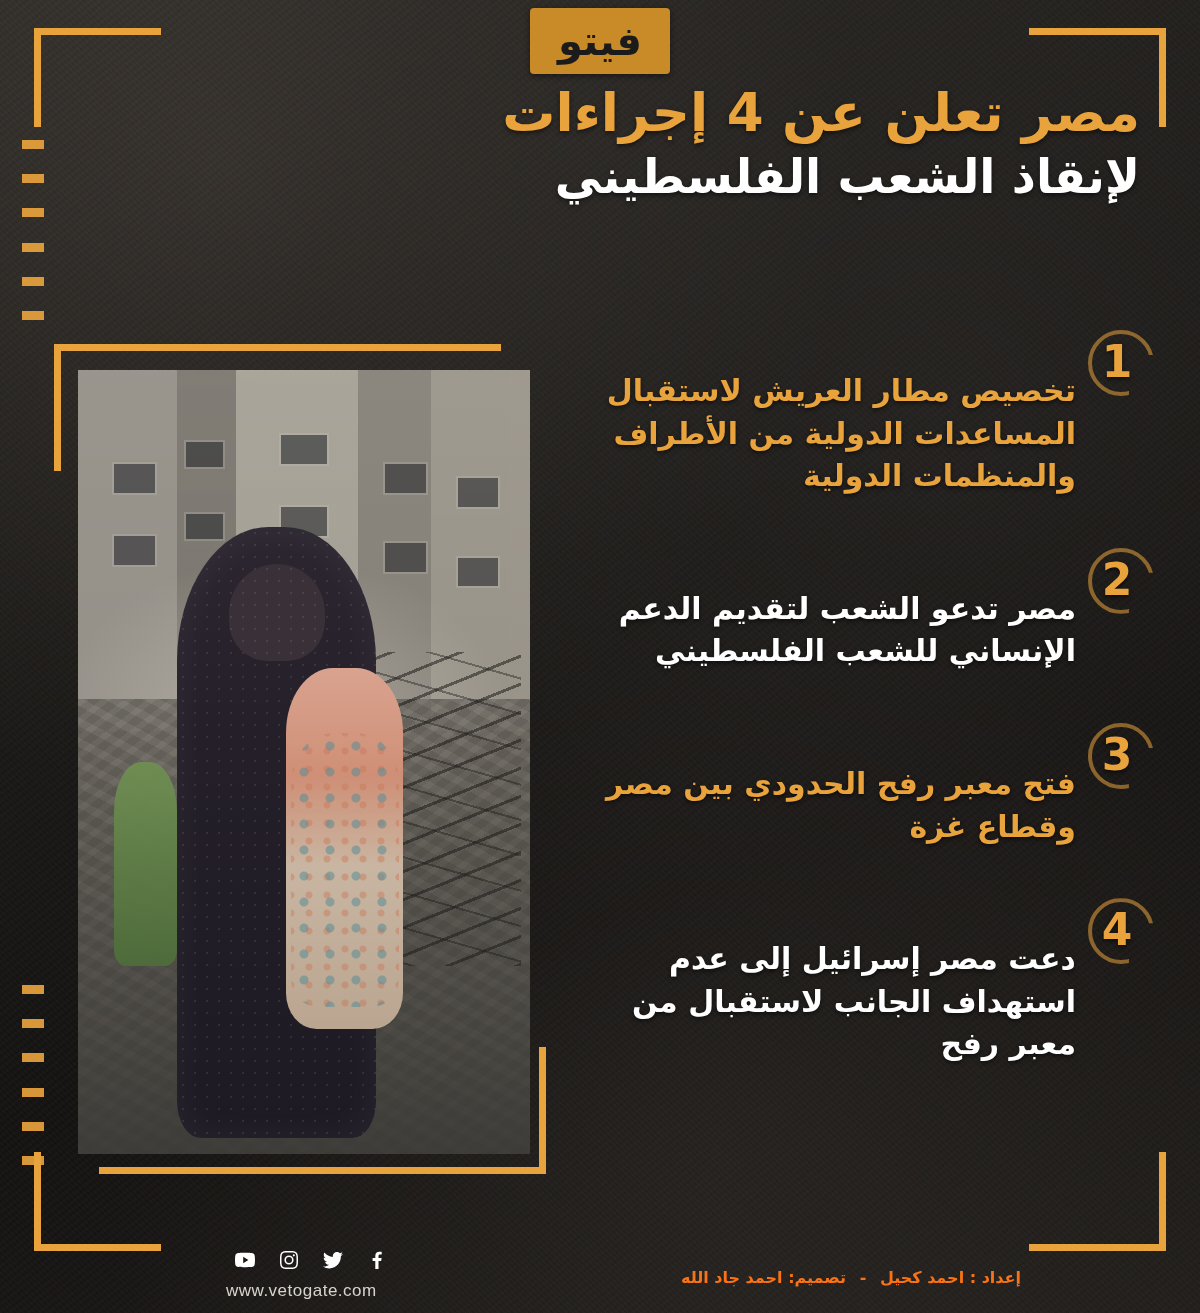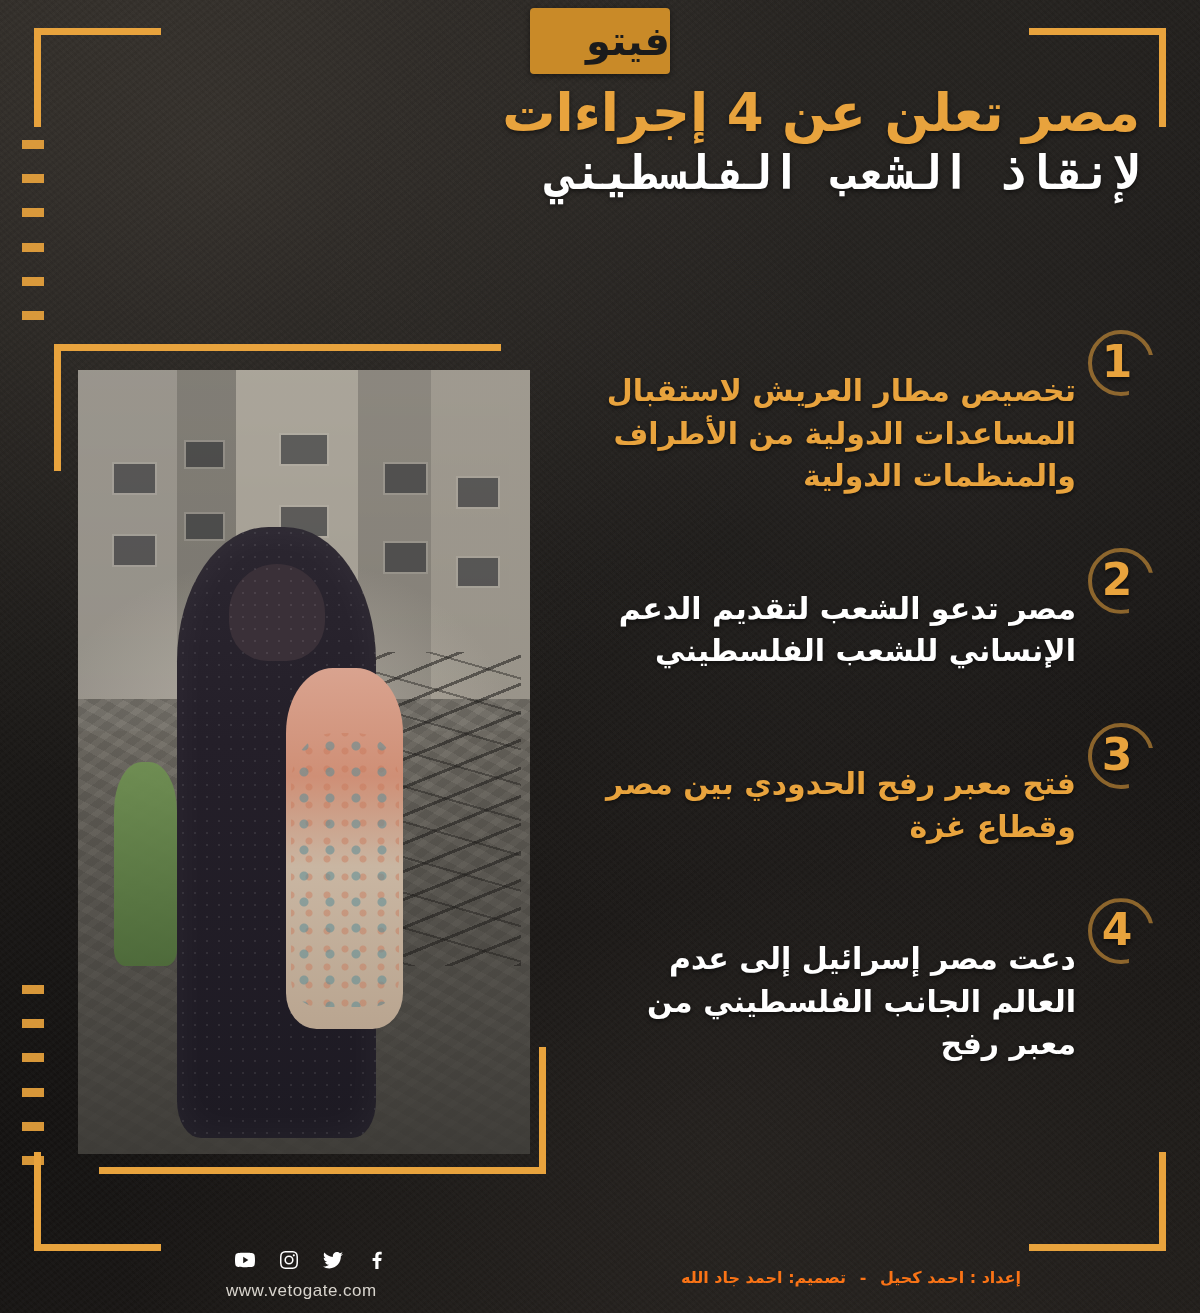--- a/index.html
+++ b/index.html
@@ -72,20 +72,21 @@
     position: absolute;
     left: 50%;
     transform: translateX(-50%);
     top: 8px;
     width: 140px;
     height: 66px;
     background: #c98a28;
     border-radius: 4px;
     display: flex;
     align-items: center;
+    justify-content: center;
     box-shadow: 0 2px 6px rgba(0,0,0,.45);
   }
   .logo .mark {
     color: #1b1b1b;
     font-size: 40px;
     font-weight: bold;
     letter-spacing: -2px;
     line-height: 1;
     direction: rtl;
   }
@@ -106,21 +107,20 @@
     line-height: 1.18;
     text-shadow: 0 2px 5px rgba(0,0,0,.55);
   }
   .headline .line2 {
     color: #ffffff;
     font-size: 47px;
     font-weight: bold;
     line-height: 1.2;
     margin-top: 4px;
     text-shadow: 0 2px 5px rgba(0,0,0,.55);
-    font-family: Liberation Mono, monospace;
   }
 
   
   .photo-wrap {
     position: absolute;
     left: 54px;
     top: 344px;
     width: 492px;
     height: 830px;
   }
@@ -406,21 +406,21 @@
     <div class="ptext">مصر تدعو الشعب لتقديم الدعم الإنساني للشعب الفلسطيني</div>
   </div>
 
   <div class="point gold p3">
     <div class="badge">3</div>
     <div class="ptext">فتح معبر رفح الحدودي بين مصر وقطاع غزة</div>
   </div>
 
   <div class="point white p4">
     <div class="badge">4</div>
-    <div class="ptext">دعت مصر إسرائيل إلى عدم العالم الجانب الفلسطيني من معبر رفح</div>
+    <div class="ptext">دعت مصر إسرائيل إلى عدم استهداف الجانب لاستقبال من معبر رفح</div>
   </div>
 
 </div>
 
 <div class="footer">
   <div class="socials">
     <span class="ic">
       <svg viewBox="0 0 24 24">
           <path d="M13.5 21v-8h2.7l.4-3h-3.1V8.1c0-.9.3-1.5 1.5-1.5H16.7V3.9C16.4 3.9 15.4 3.8 14.3 3.8c-2.4 0-4 1.5-4 4.1V10H7.6v3h2.7v8h3.2z"></path>
         </svg>

